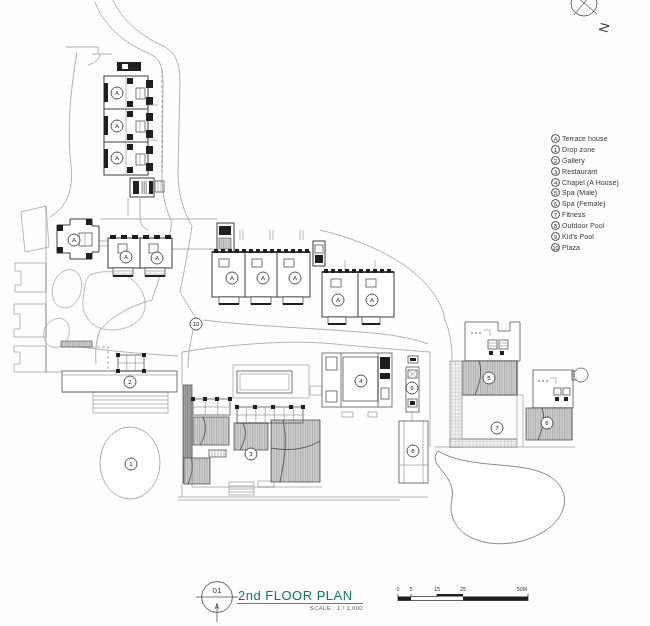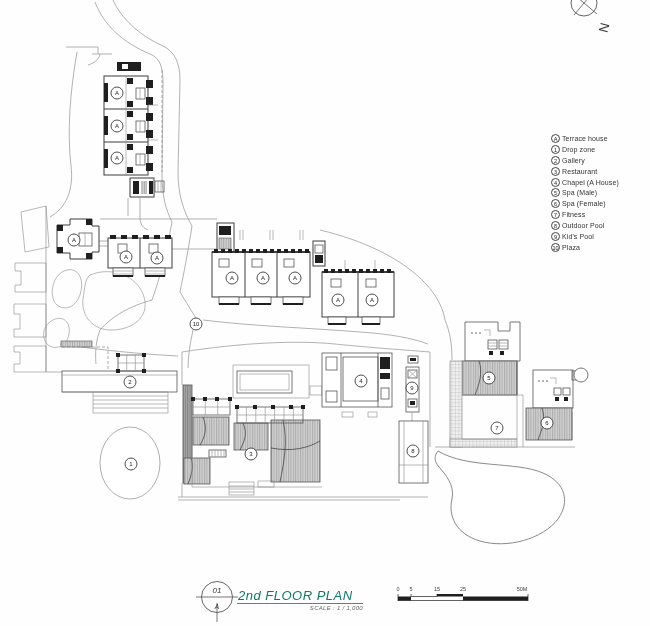--- a/index.html
+++ b/index.html
@@ -20,21 +20,21 @@
   .dash{stroke:#8a8a8a;stroke-width:0.7;fill:none;stroke-dasharray:3,2;}
   .marker-circle{fill:#fff;stroke:#3c3c3c;stroke-width:0.9;}
   .marker-text{font-size:6px;text-anchor:middle;fill:#222;}
   
   #legend{position:absolute;left:551px;top:133px;}
   .legend-item{display:flex;align-items:center;height:10.9px;gap:2px;}
   .legend-key{flex:0 0 auto;width:9px;height:9px;border:0.9px solid #444;border-radius:50%;
       font-size:5.5px;line-height:9px;text-align:center;color:#222;box-sizing:border-box;}
   .legend-label{font-size:7px;color:#333;white-space:nowrap;letter-spacing:0.1px;}
   
-  #title-block{position:absolute;left:190px;top:573px;width:195px;height:53px;font-style:italic;}
+  #title-block{position:absolute;left:190px;top:573px;width:195px;height:53px;}
   .tb-title{position:absolute;left:48px;top:15px;font-size:13px;color:#0f766e;letter-spacing:0.5px;white-space:nowrap;}
   .tb-rule{position:absolute;left:47px;top:30px;width:126px;height:0;border-top:0.8px solid #777;}
   .tb-scale{position:absolute;left:47px;top:32px;width:126px;text-align:right;font-size:6px;color:#666;letter-spacing:0.3px;}
   
   #scale-bar{position:absolute;left:392px;top:586px;width:150px;height:26px;}
   .scale-tick{position:absolute;top:0;transform:translateX(-50%);font-size:5.5px;color:#444;}
   #north{position:absolute;left:560px;top:0;width:90px;height:46px;}
 </style>
 </head>
 <body>

